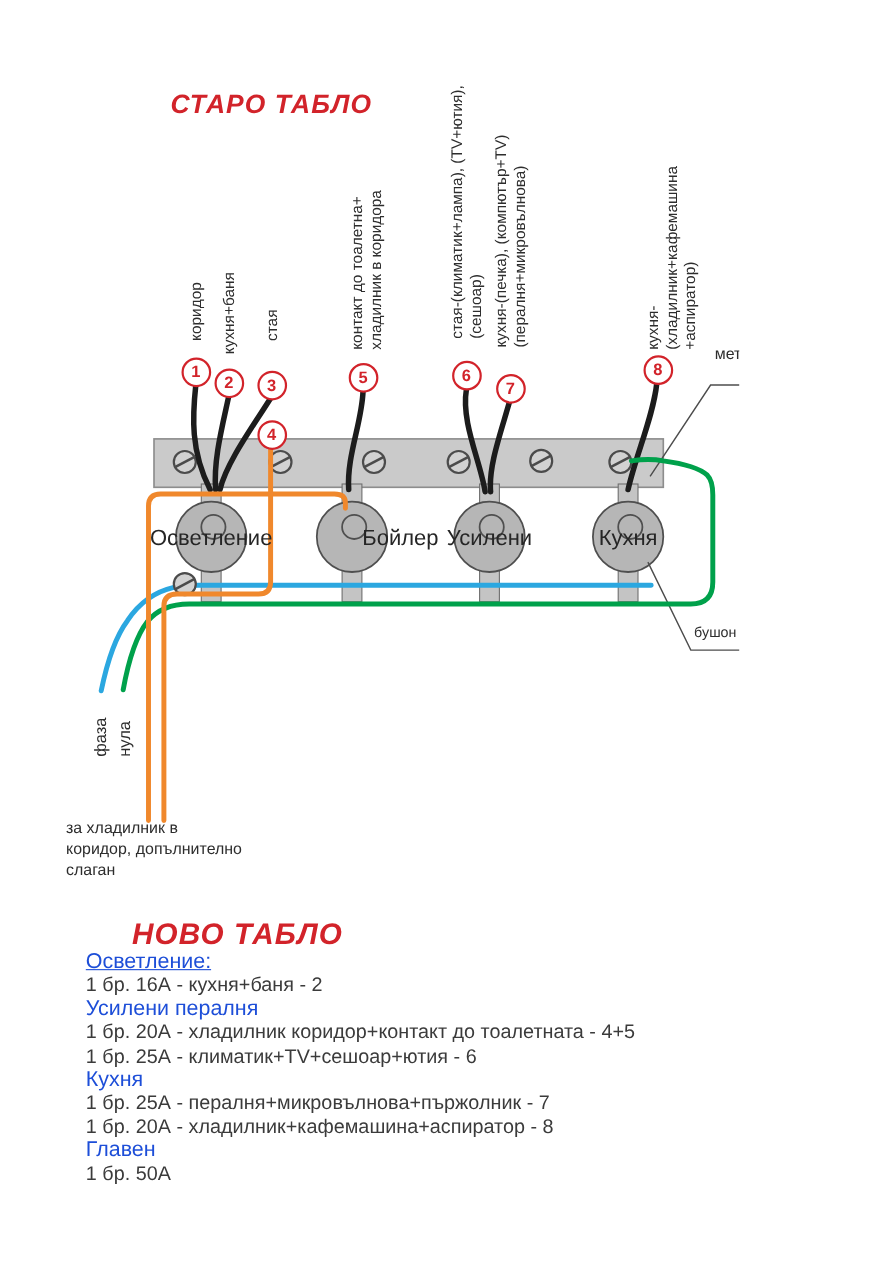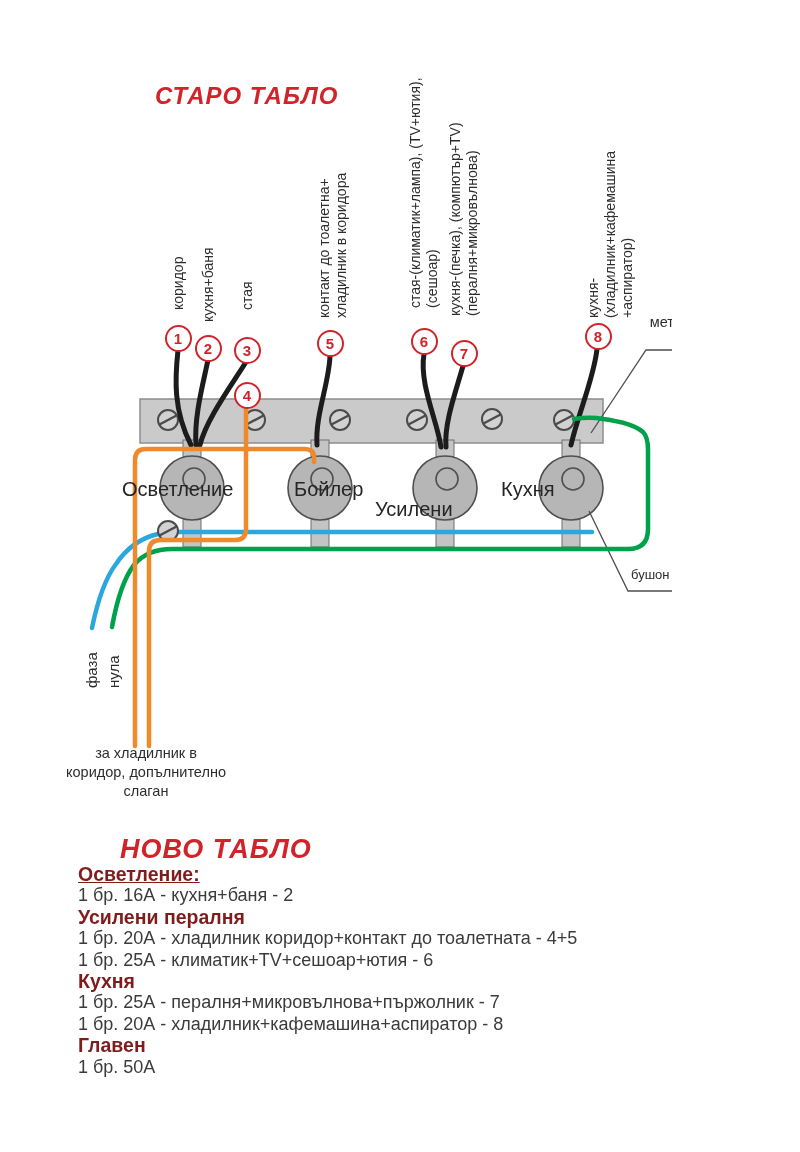--- a/index.html
+++ b/index.html
@@ -24,35 +24,35 @@
   .vlabel.big { font-size:15px; font-weight:normal; }
 
   .numcircle {
     position:absolute; width:27px; height:27px; box-sizing:border-box;
     border:2.5px solid #d2232a; border-radius:50%; background:#ffffff;
     color:#d2232a; font-size:15px; font-weight:bold;
     display:flex; align-items:center; justify-content:center;
   }
 
   .fuse-label {
-    position:absolute; width:140px; text-align:left; font-size:20px;
+    position:absolute; width:140px; text-align:center; font-size:20px;
     color:#252525; white-space:nowrap;
   }
 
   .annotation {
     position:absolute; color:#2d2d2d; font-size:14.5px; line-height:16px;
     white-space:pre-line;
   }
   #bus-annotation { left:644px; top:314px; width:112px; text-align:center; }
   #fuse-annotation { left:631px; top:567px; font-size:13px; }
-  #fridge-note { left:60px; top:744px; width:172px; text-align:center; line-height:19px; }
+  #fridge-note { left:60px; top:744px; width:172px; text-align:left; line-height:19px; }
 
   #new-panel-list { position:absolute; left:78px; top:864px; width:560px; color:#3b3b3b; }
   .list-line { font-size:18px; line-height:21.4px; white-space:nowrap; }
-  .list-line.heading { font-size:19.5px; font-weight:bold; color:#7f1d1d; }
+  .list-line.heading { font-size:19.5px; font-weight:normal; color:#1d4ed8; }
   .list-line.heading.underline { text-decoration:underline; }
 </style>
 </head>
 <body>
 
 <div id="page">
 
   <svg id="diagram-svg" viewBox="0 0 800 1152" xmlns="http://www.w3.org/2000/svg">
 
     <rect x="140" y="399" width="463" height="44" fill="#cacaca" stroke="#8d8d8d" stroke-width="1.5"></rect>
@@ -158,21 +158,21 @@
   <div class="numcircle" style="left:194.5px; top:334.5px;">2</div>
   <div class="numcircle" style="left:233.5px; top:336.5px;">3</div>
   <div class="numcircle" style="left:233.5px; top:381.5px;">4</div>
   <div class="numcircle" style="left:316.5px; top:329.5px;">5</div>
   <div class="numcircle" style="left:410.5px; top:327.5px;">6</div>
   <div class="numcircle" style="left:450.5px; top:339.5px;">7</div>
   <div class="numcircle" style="left:584.5px; top:322.5px;">8</div>
 
   <div class="fuse-label" style="left:122px; top:478px;">Осветление</div>
   <div class="fuse-label" style="left:250px; top:478px;padding-left:44px;">Бойлер</div>
-  <div class="fuse-label" style="left:375px; top:478px;margin-top:20px;">Усилени</div>
+  <div class="fuse-label" style="left:375px; top:478px;">Усилени</div>
   <div class="fuse-label" style="left:501px; top:478px;">Кухня</div>
 
   <div id="bus-annotation" class="annotation">метална шина,
 нула</div>
   <div id="fuse-annotation" class="annotation">бушон</div>
   <div id="fridge-note" class="annotation">за хладилник в
 коридор, допълнително
 слаган</div>
 
   <div id="new-title" class="title-red">НОВО ТАБЛО</div>

